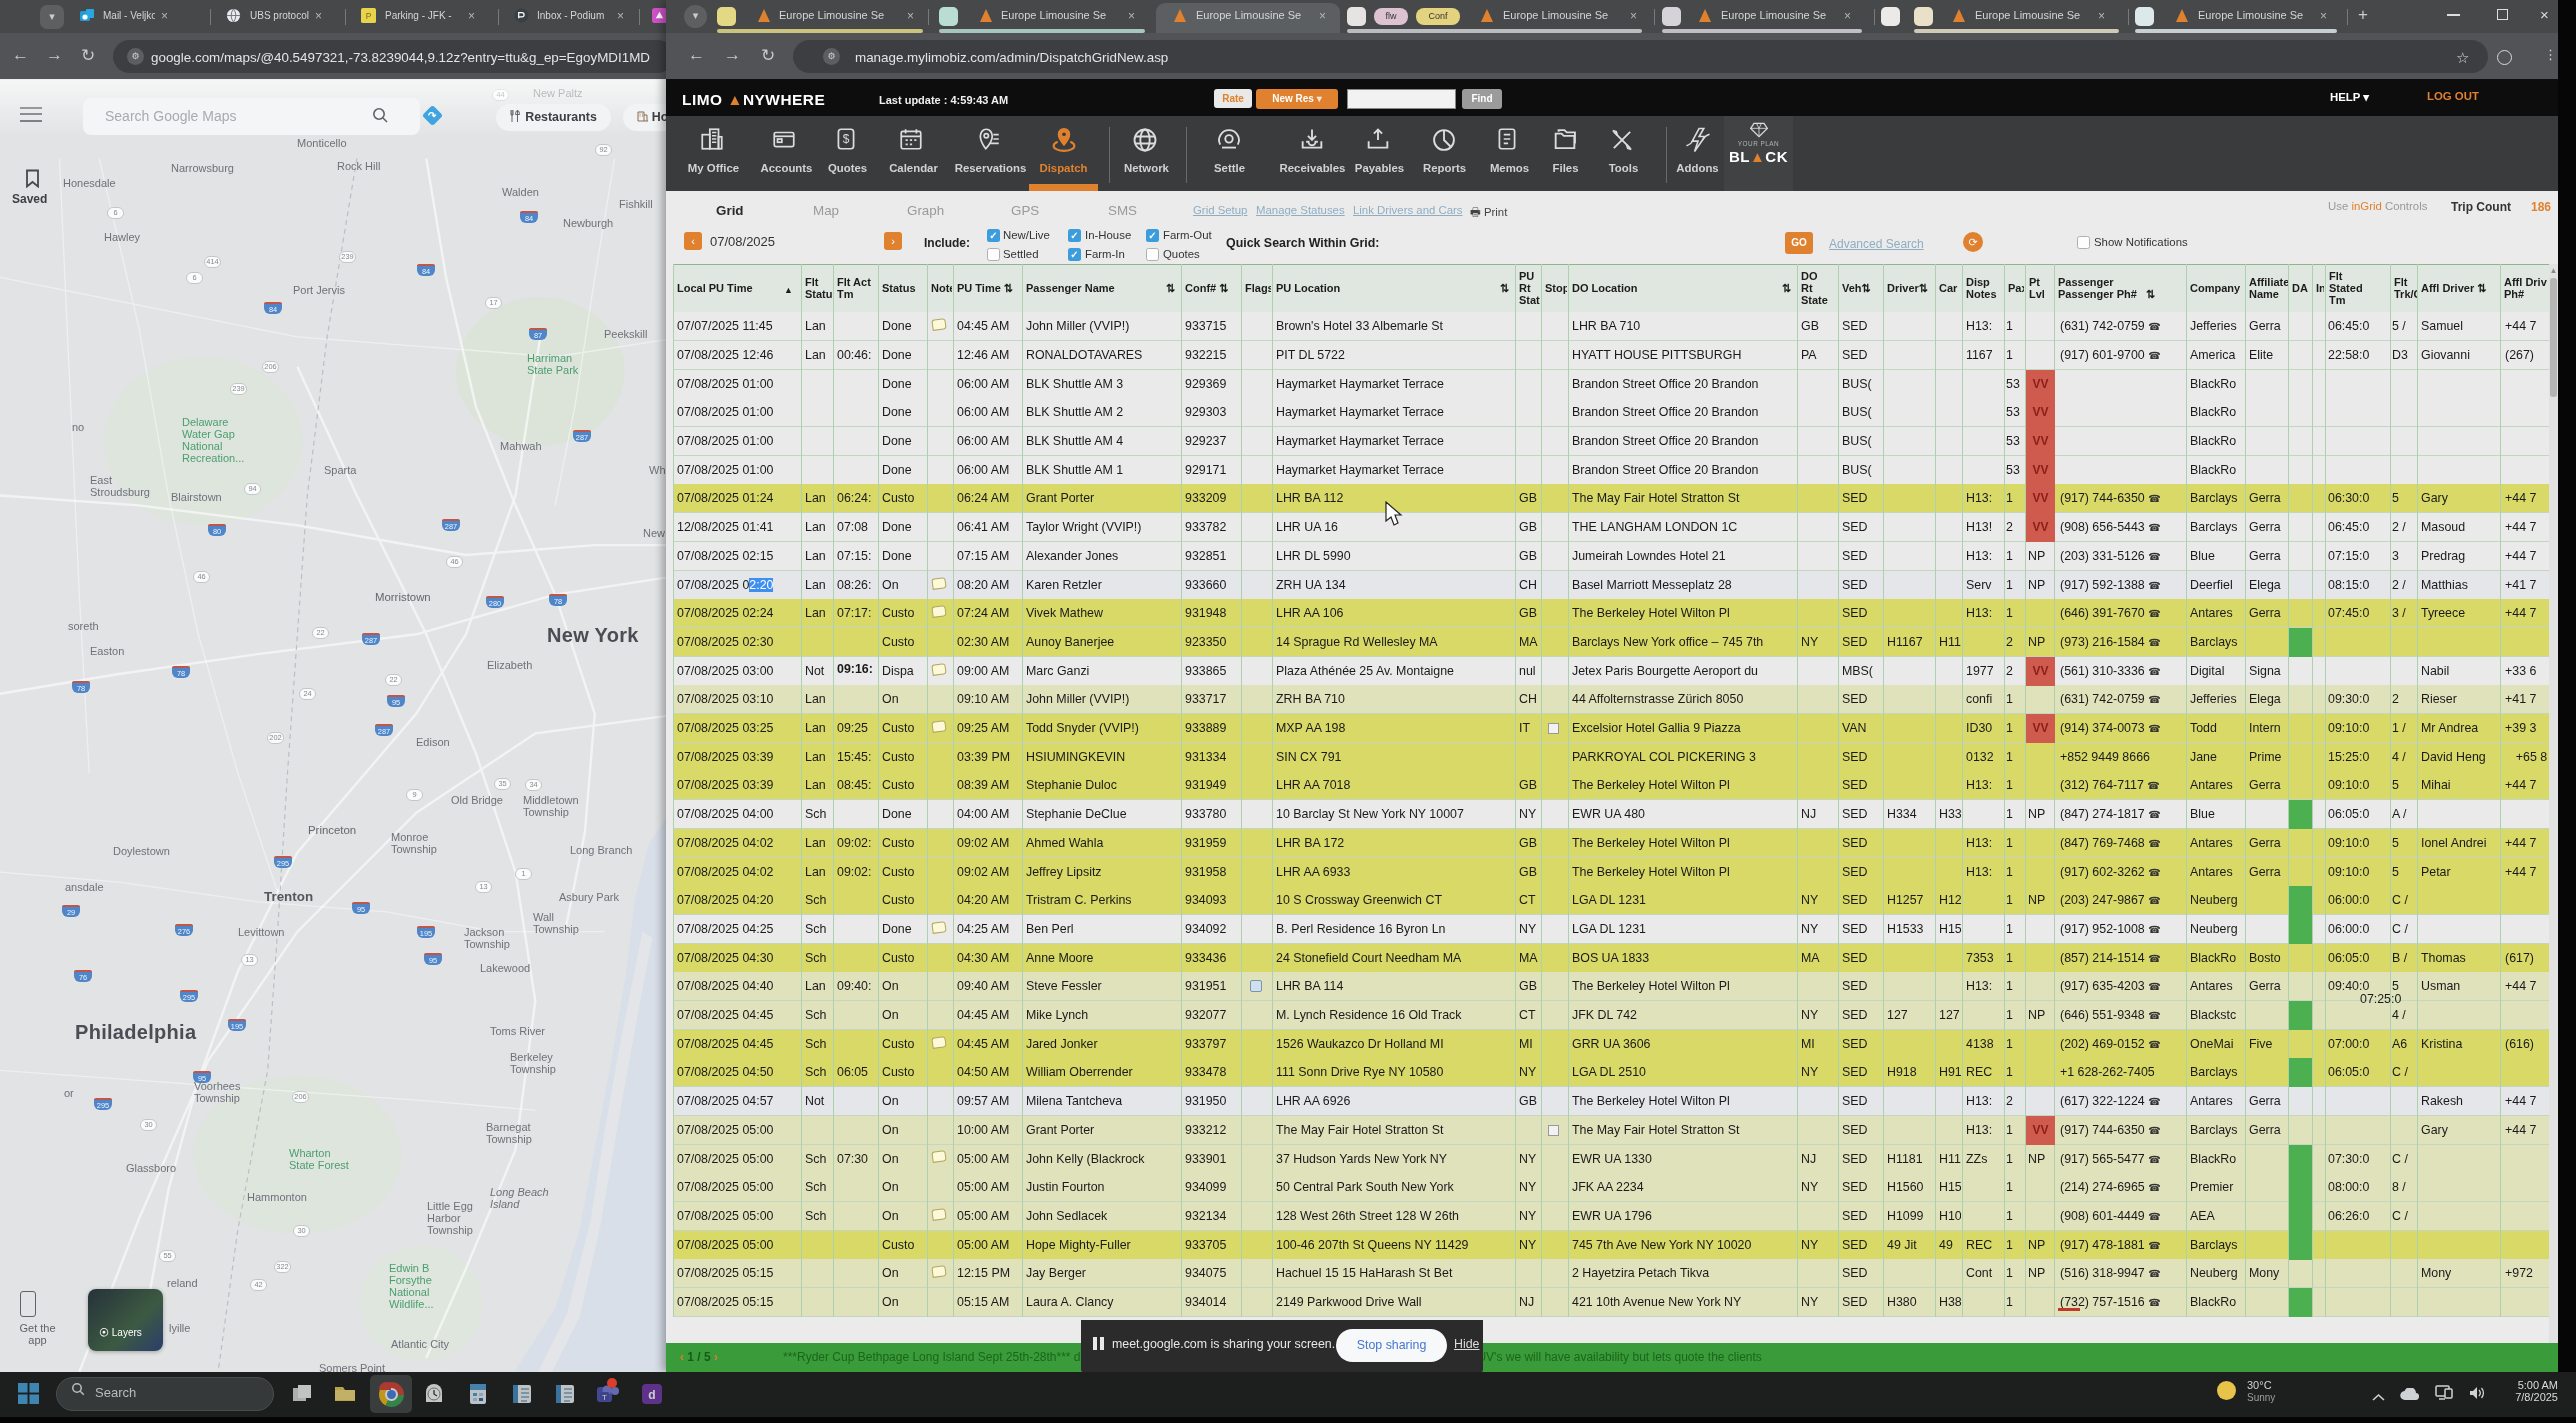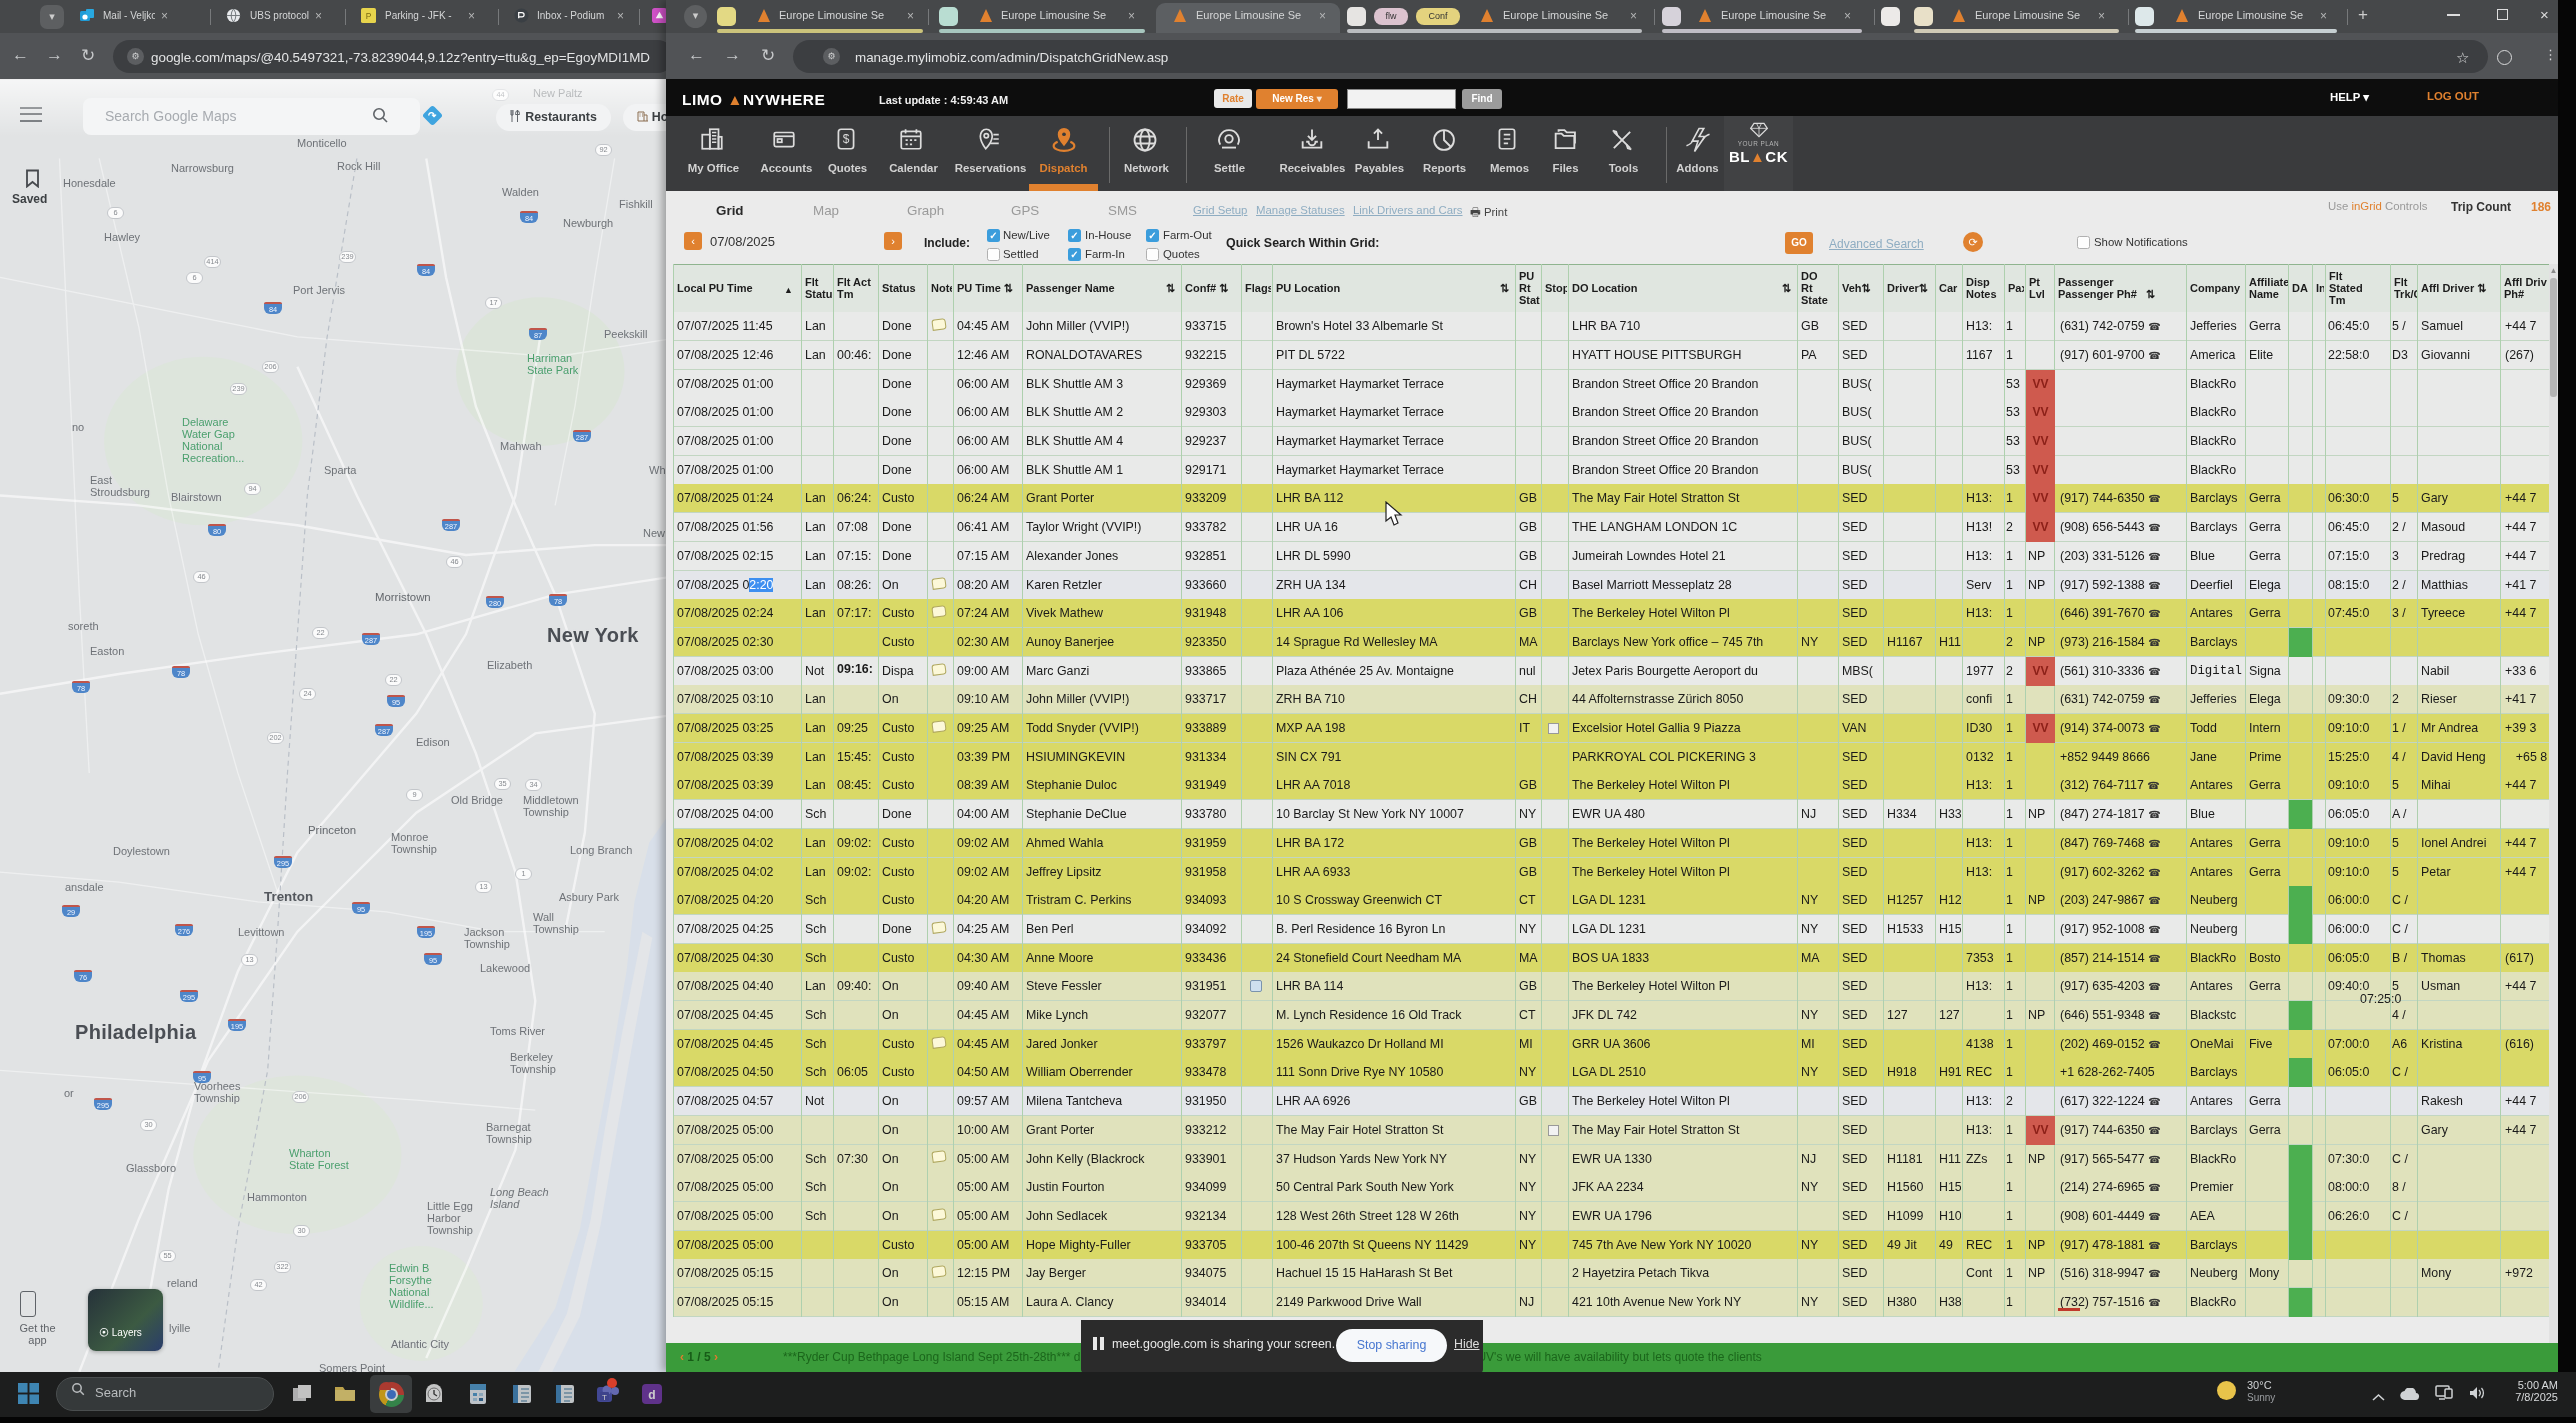--- a/index.html
+++ b/index.html
@@ -630,21 +630,21 @@
 <div class="ab c" style="left:1966px;top:484px;width:37px;">H13:</div>
 <div class="ab c" style="left:2006px;top:484px;width:18px;">1</div>
 <div class="ab vv" style="left:2026px;top:484px;width:29px;height:29px;">VV</div>
 <div class="ab c" style="left:2060px;top:484px;width:125px;">(917) 744-6350 <span class="phi">☎</span></div>
 <div class="ab c" style="left:2190px;top:484px;width:54px;">Barclays</div>
 <div class="ab c" style="left:2249px;top:484px;width:39px;">Gerra</div>
 <div class="ab c" style="left:2328px;top:484px;width:60px;">06:30:0</div>
 <div class="ab c" style="left:2392px;top:484px;width:25px;">5</div>
 <div class="ab c" style="left:2421px;top:484px;width:77px;">Gary</div>
 <div class="ab c" style="left:2505px;top:484px;width:53px;">+44 7</div>
-<div class="ab c" style="left:677px;top:513px;width:123px;">07/08/2025 01:56</div>
+<div class="ab c" style="left:677px;top:513px;width:123px;">12/08/2025 01:41</div>
 <div class="ab c" style="left:805px;top:513px;width:27px;">Lan</div>
 <div class="ab c" style="left:837px;top:513px;width:41px;">07:08</div>
 <div class="ab c" style="left:882px;top:513px;width:44px;">Done</div>
 <div class="ab c" style="left:957px;top:513px;width:64px;">06:41 AM</div>
 <div class="ab c" style="left:1026px;top:513px;width:154px;">Taylor Wright (VVIP!)</div>
 <div class="ab c" style="left:1185px;top:513px;width:56px;">933782</div>
 <div class="ab c" style="left:1276px;top:513px;width:238px;">LHR UA 16</div>
 <div class="ab c" style="left:1519px;top:513px;width:21px;">GB</div>
 <div class="ab c" style="left:1572px;top:513px;width:224px;">THE LANGHAM LONDON 1C</div>
 <div class="ab c" style="left:1842px;top:513px;width:40px;">SED</div>
@@ -747,21 +747,21 @@
 <div class="ab c" style="left:1026px;top:657px;width:154px;">Marc Ganzi</div>
 <div class="ab c" style="left:1185px;top:657px;width:56px;">933865</div>
 <div class="ab c" style="left:1276px;top:657px;width:238px;">Plaza Athénée 25 Av. Montaigne</div>
 <div class="ab c" style="left:1519px;top:657px;width:21px;">nul</div>
 <div class="ab c" style="left:1572px;top:657px;width:224px;">Jetex Paris Bourgette Aeroport du</div>
 <div class="ab c" style="left:1842px;top:657px;width:40px;">MBS(</div>
 <div class="ab c" style="left:1966px;top:657px;width:37px;">1977</div>
 <div class="ab c" style="left:2006px;top:657px;width:18px;">2</div>
 <div class="ab vv" style="left:2026px;top:657px;width:29px;height:29px;">VV</div>
 <div class="ab c" style="left:2060px;top:657px;width:125px;">(561) 310-3336 <span class="phi">☎</span></div>
-<div class="ab c" style="left:2190px;top:657px;width:54px;font-family:Liberation Mono, monospace;">Digital</div>
+<div class="ab c" style="left:2190px;top:657px;width:54px;">Digital</div>
 <div class="ab c" style="left:2249px;top:657px;width:39px;">Signa</div>
 <div class="ab c" style="left:2421px;top:657px;width:77px;">Nabil</div>
 <div class="ab c" style="left:2505px;top:657px;width:53px;">+33 6</div>
 <div class="ab c" style="left:677px;top:685px;width:123px;">07/08/2025 03:10</div>
 <div class="ab c" style="left:805px;top:685px;width:27px;">Lan</div>
 <div class="ab c" style="left:837px;top:655px;width:41px;font-weight:bold;">09:16:</div>
 <div class="ab c" style="left:882px;top:685px;width:44px;">On</div>
 <div class="ab c" style="left:957px;top:685px;width:64px;">09:10 AM</div>
 <div class="ab c" style="left:1026px;top:685px;width:154px;">John Miller (VVIP!)</div>
 <div class="ab c" style="left:1185px;top:685px;width:56px;">933717</div>

